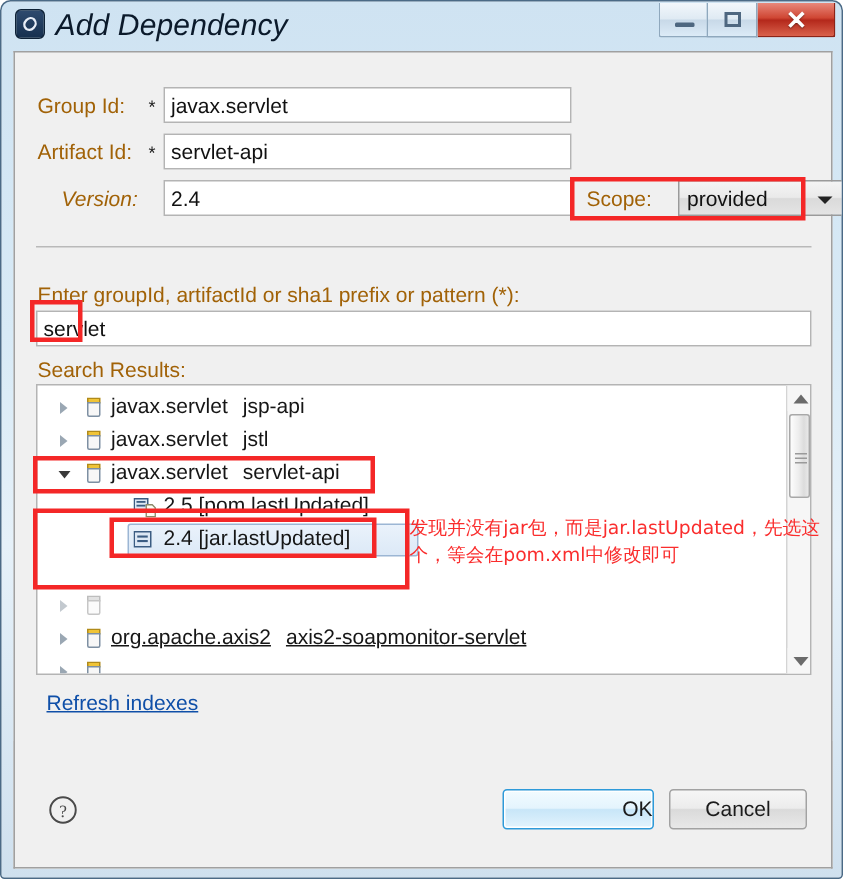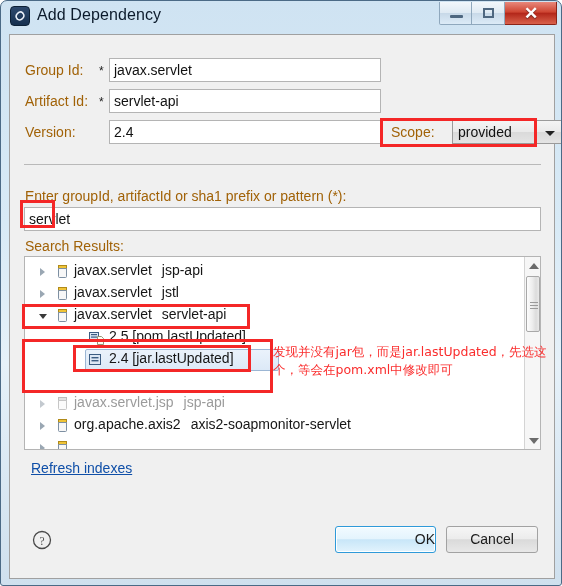--- a/index.html
+++ b/index.html
@@ -36,24 +36,25 @@
     width: 20px; height: 20px;
     border-radius: 4px;
     background: linear-gradient(to bottom, #2e4a6e 0%, #16304f 100%);
     border: 1px solid #0d2136;
     box-sizing: border-box;
   }
   .title-icon svg { position: absolute; left: 2px; top: 2px; }
   .title-text {
     position: absolute;
     left: 36px; top: 5px;
-    font-size: 16px;
+    font-size: 20px;
     color: #0b1a2b;
     letter-spacing: .1px;
     white-space: nowrap;
+    font-style: italic;
   }
 
   .win-btns {
     position: absolute;
     right: 4px; top: 1px;
     display: flex;
     height: 23px;
   }
   .win-btn {
     width: 33px; height: 23px;
@@ -349,21 +350,21 @@
   <div id="client">
 
     <div class="lbl" style="left:15px; top:27px;">Group Id:</div>
     <div class="req" style="left:89px; top:29px;">*</div>
     <div class="txtfield" style="left:99px; top:23px; width:272px;">javax.servlet</div>
 
     <div class="lbl" style="left:15px; top:58px;">Artifact Id:</div>
     <div class="req" style="left:89px; top:60px;">*</div>
     <div class="txtfield" style="left:99px; top:54px; width:272px;">servlet-api</div>
 
-    <div class="lbl" style="left:15px; top:89px;">Version:</div>
+    <div class="lbl" style="left:31px; top:89px;font-style:italic;">Version:</div>
     <div class="txtfield" style="left:99px; top:85px; width:272px;">2.4</div>
 
     <div class="lbl" style="left:381px; top:89px;">Scope:</div>
     <div class="combo" style="left:442px; top:85px; width:112px;">
       <span>provided</span>
       <span class="arrow"></span>
     </div>
 
     <div class="sep" style="left:14px; top:129px; width:517px;"></div>
 
@@ -428,32 +429,29 @@
         <div class="rowtext" style="left:84px;">2.4 [jar.lastUpdated]</div>
       </div>
 
 
       <div class="row dim" style="top:136px;">
         <div class="twisty closed" style="left:15px; border-left-color:#c3c9cf;"></div>
         <svg class="jar-icon" style="left:32px;" viewBox="0 0 11 14">
           <rect x="1.5" y="0.5" width="8" height="3" fill="#e2e2e2" stroke="#bdbdbd" stroke-width="1"></rect>
           <path d="M1.5 3.5 h8 v8 a1 1 0 0 1 -1 1 h-6 a1 1 0 0 1 -1 -1 z" fill="#fbfbfb" stroke="#c6c6c6" stroke-width="1"></path>
         </svg>
-        <div class="rowtext" style="left:49px;">
-          <span>javax.servlet.jsp</span><span class="g2">jsp-api</span>
-        </div>
       </div>
 
       <div class="row" style="top:158px;">
         <div class="twisty closed" style="left:15px;"></div>
         <svg class="jar-icon" style="left:32px;" viewBox="0 0 11 14">
           <rect x="1.5" y="0.5" width="8" height="3" fill="#f0c437" stroke="#b08a1a" stroke-width="1"></rect>
           <path d="M1.5 3.5 h8 v8 a1 1 0 0 1 -1 1 h-6 a1 1 0 0 1 -1 -1 z" fill="#f7f7f7" stroke="#7d8fa2" stroke-width="1"></path>
         </svg>
-        <div class="rowtext" style="left:49px;">
+        <div class="rowtext" style="left:49px;text-decoration:underline;">
           <span>org.apache.axis2</span><span class="g2">axis2-soapmonitor-servlet</span>
         </div>
       </div>
 
       <div class="row" style="top:180px; overflow:hidden; height:12px;">
         <div class="twisty closed" style="left:15px;"></div>
         <svg class="jar-icon" style="left:32px;" viewBox="0 0 11 14">
           <rect x="1.5" y="0.5" width="8" height="3" fill="#f0c437" stroke="#b08a1a" stroke-width="1"></rect>
           <path d="M1.5 3.5 h8 v8 a1 1 0 0 1 -1 1 h-6 a1 1 0 0 1 -1 -1 z" fill="#f7f7f7" stroke="#7d8fa2" stroke-width="1"></path>
         </svg>

